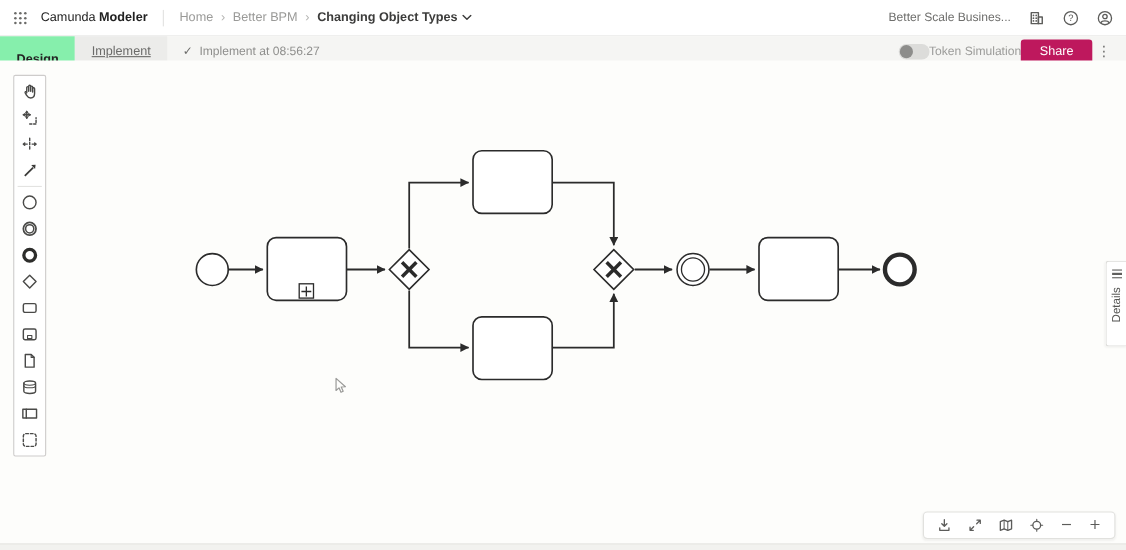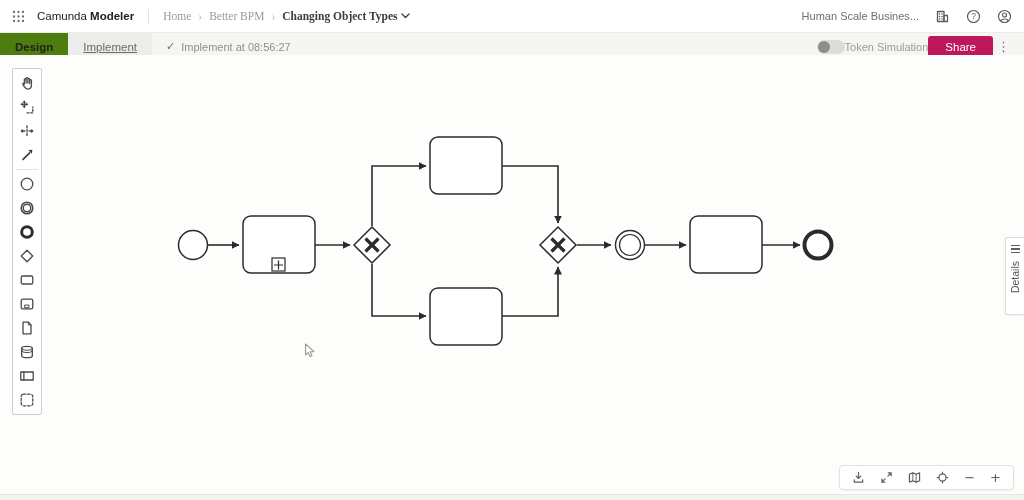--- a/index.html
+++ b/index.html
@@ -10,35 +10,35 @@
   }
   
   .topbar {
     height:26px; background:#fff; border-bottom:1px solid #ebebea;
     display:flex; align-items:center; padding:16px 12px; gap:0;
   }
   .waffle { width:13px; height:13px; flex:0 0 auto; cursor:pointer; }
   .brand { margin-left:12px; font-size:11.5px; color:#222; white-space:nowrap; }
   .brand .bold { font-weight:700; }
   .vdiv { width:1px; height:15px; background:#e2e2e0; margin:0 14px; }
-  .crumbs { display:flex; align-items:center; gap:7px; font-size:11.5px;font-family:Liberation Serif, serif; }
+  .crumbs { display:flex; align-items:center; gap:7px; font-size:11.5px; }
   .crumb { color:#9a9a98; cursor:pointer; }
   .crumb-sep { color:#b5b5b3; }
   .crumb.current { color:#3c3c3b; font-weight:600; display:flex; align-items:center; gap:4px; }
   .top-right { margin-left:auto; display:flex; align-items:center; gap:16px; }
   .org-name { color:#6f6f6d; font-size:11px; white-space:nowrap; cursor:pointer; }
   .tb-icon { width:15px; height:15px; color:#5c5c5a; cursor:pointer; display:block; }
   
   .tabbar {
     height:28px; background:#f5f5f3; border-bottom:1px solid #e7e7e4;
     display:flex; align-items:stretch;
   }
   .tab { display:flex; align-items:center; padding:0 15px; font-size:11.5px;
          color:#6b6b69; position:relative; cursor:pointer; }
-  .tab.active { background:#4d7c0f; color:#222; font-weight:700; }
+  .tab.active { background:#86efac; color:#222; font-weight:700;align-items:flex-end; }
   .tab.active .tab-underline {
     position:absolute; left:0; right:0; bottom:0; height:3px; background:#4484f3;
   }
   .tab.implement { background:#ececea;text-decoration:underline; }
   .autosave { display:flex; align-items:center; gap:6px; color:#8f8f8d;
               font-size:11px; margin-left:14px; }
   .autosave .check { color:#6d6d6b; font-size:11px; }
   .tabbar-right { margin-left:auto; display:flex; align-items:center; padding-right:10px; }
   .toggle { width:28px; height:14px; border-radius:8px; background:#dcdcda;
             position:relative; cursor:pointer; flex:0 0 auto; }
@@ -120,21 +120,21 @@
     <span class="crumb">Better BPM</span>
     <span class="crumb-sep">›</span>
     <span class="crumb current">
       <span>Changing Object Types</span>
       <svg width="9" height="6" viewBox="0 0 9 6" class="icon-stroke" style="color:#3c3c3b">
         <path d="M1,1 L4.5,4.5 L8,1"></path>
       </svg>
     </span>
   </div>
   <div class="top-right">
-    <span class="org-name">Human Scale Busines...</span>
+    <span class="org-name">Better Scale Busines...</span>
     <svg class="tb-icon icon-stroke" viewBox="0 0 15 15">
       <rect x="2.5" y="2.5" width="6.5" height="10"></rect>
       <rect x="9" y="6.5" width="3.5" height="6"></rect>
       <path d="M4.5 5 h0.01 M7 5 h0.01 M4.5 7.5 h0.01 M7 7.5 h0.01 M4.5 10 h0.01 M7 10 h0.01" stroke-width="1.6"></path>
     </svg>
     <svg class="tb-icon" viewBox="0 0 15 15">
       <circle cx="7.5" cy="7.5" r="6" fill="none" stroke="currentColor" stroke-width="1.2"></circle>
       <text x="7.5" y="10.4" text-anchor="middle" font-size="8.5" fill="currentColor" font-family="Liberation Sans, sans-serif">?</text>
     </svg>
     <svg class="tb-icon icon-stroke" viewBox="0 0 15 15">

